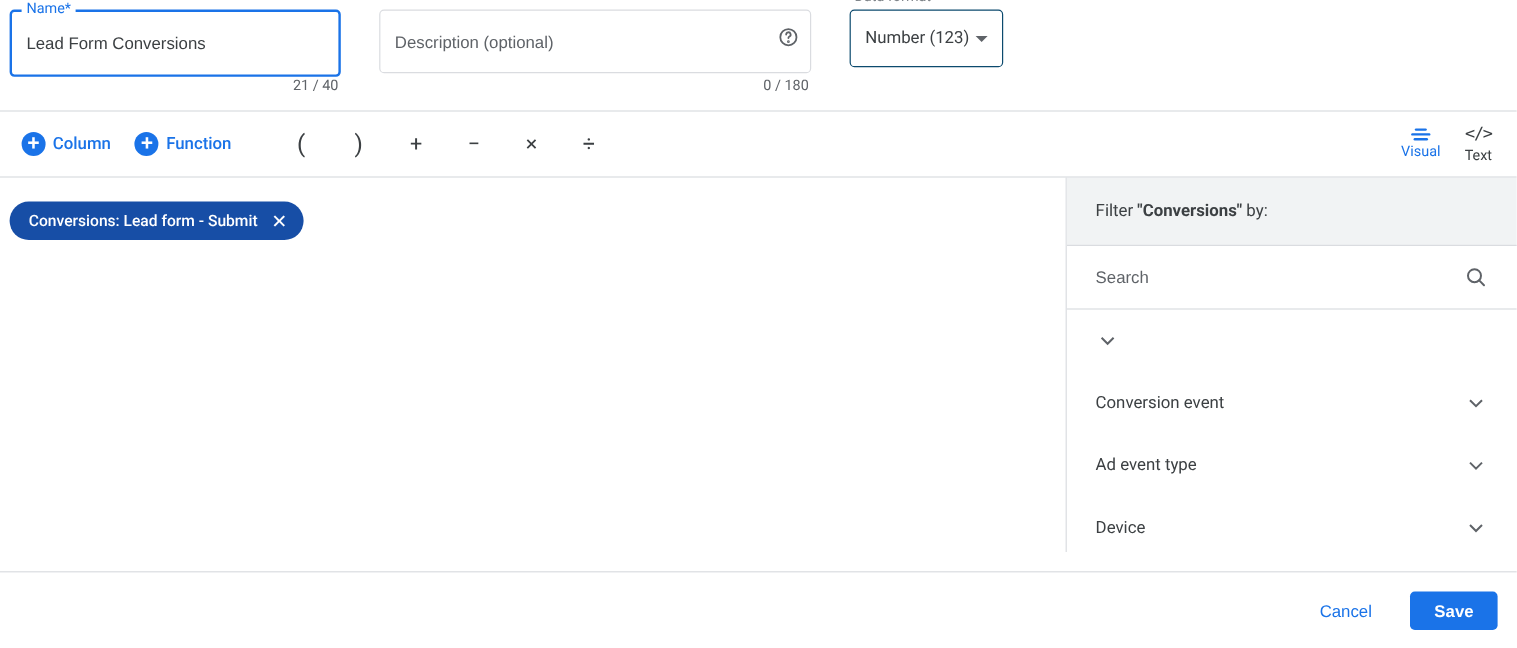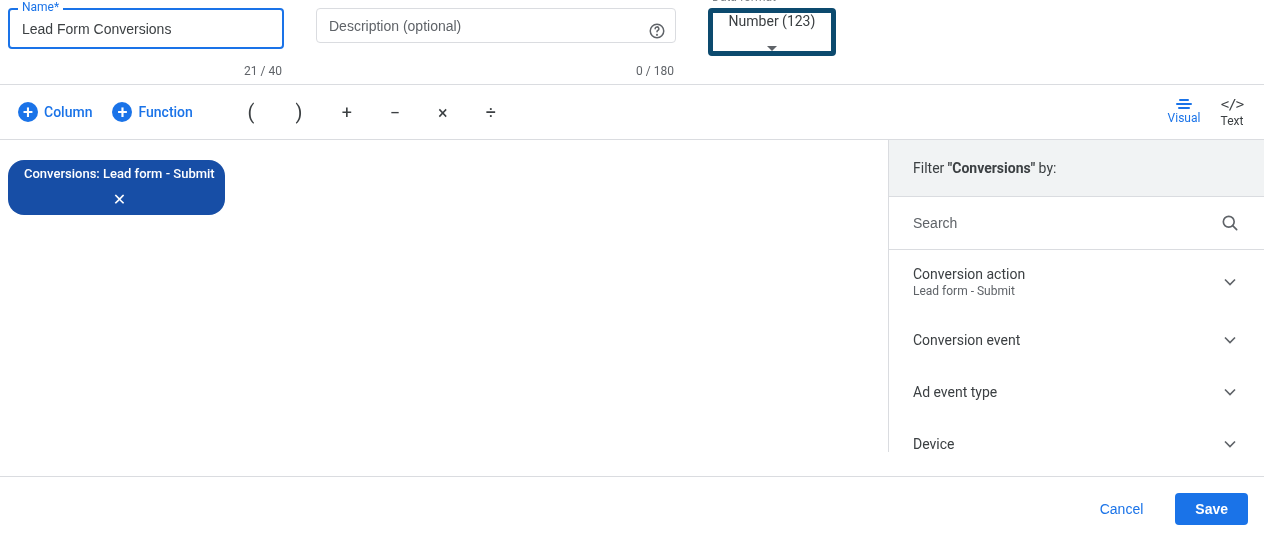--- a/index.html
+++ b/index.html
@@ -19,21 +19,21 @@
       display: flex;
       gap: 32px;
       padding: 8px 8px 0 8px;
       align-items: flex-start;
     }
 
     .field-wrap { position: relative; }
 
     .name-field {
       width: 276px;
-      height: 41px;
+      height: 56px;
       border: 2px solid #1a73e8;
       border-radius: 4px;
       padding: 12px;
       font-size: 14px;
       color: #3c4043;
       outline: none;
     }
     .name-label {
       position: absolute;
       top: -8px;
@@ -46,21 +46,21 @@
     .name-counter {
       position: absolute;
       right: 2px;
       top: 56px;
       font-size: 12px;
       color: #5f6368;
     }
 
     .desc-field {
       width: 360px;
-      height: 35px;
+      height: 53px;
       border: 1px solid #dadce0;
       border-radius: 4px;
       padding: 12px 40px 12px 12px;
       font-size: 14px;
       color: #3c4043;
       outline: none;
     }
     .desc-field::placeholder { color: #5f6368; }
     .desc-help {
       position: absolute;
@@ -81,29 +81,28 @@
     .format-label-above {
       position: absolute;
       top: -18px;
       left: 4px;
       font-size: 12px;
       color: #80868b;
     }
     .format-select {
       width: 128px;
       height: 48px;
-      border: 5px solid #0c4a6e;
+      border: 1px solid #0c4a6e;
       border-radius: 4px;
       padding: 0 12px;
       display: flex;
       align-items: center;
       justify-content: space-between;
       cursor: pointer;
       background: #fff;
-      flex-direction: column;
     }
     .format-select span { color: #3c4043; }
     .caret {
       width: 0; height: 0;
       border-left: 5px solid transparent;
       border-right: 5px solid transparent;
       border-top: 5px solid #5f6368;
     }
 
     
@@ -183,21 +182,20 @@
     .chip {
       display: inline-flex;
       align-items: center;
       gap: 8px;
       background: #174ea6;
       color: #fff;
       padding: 6px 10px 6px 16px;
       border-radius: 16px;
       font-size: 13px;
       font-weight: 500;
-      flex-direction: column;
     }
     .chip-x {
       width: 20px; height: 20px;
       display: flex; align-items: center; justify-content: center;
       cursor: pointer;
       font-size: 16px;
     }
 
     
     .sidebar {
@@ -357,24 +355,20 @@
     <div class="search-row">
       <input type="text" placeholder="Search" style="">
       <svg class="search-icon" viewBox="0 0 24 24" fill="none" stroke="currentColor" stroke-width="2">
         <circle cx="10.5" cy="10.5" r="6.5"></circle>
         <line x1="20" y1="20" x2="15.2" y2="15.2" stroke-linecap="round"></line>
       </svg>
     </div>
 
 
     <div class="filter-item">
-      <div class="labels">
-        <span class="primary">Conversion action</span>
-        <span class="secondary">Lead form - Submit</span>
-      </div>
       <svg class="chevron" width="20" height="20" viewBox="0 0 24 24" fill="none" stroke="currentColor" stroke-width="2">
           <polyline points="6 9 12 15 18 9"></polyline>
         </svg>
     </div>
 
     <div class="filter-item">
       <div class="labels">
         <span class="primary">Conversion event</span>
       </div>
       <svg class="chevron" width="20" height="20" viewBox="0 0 24 24" fill="none" stroke="currentColor" stroke-width="2">

